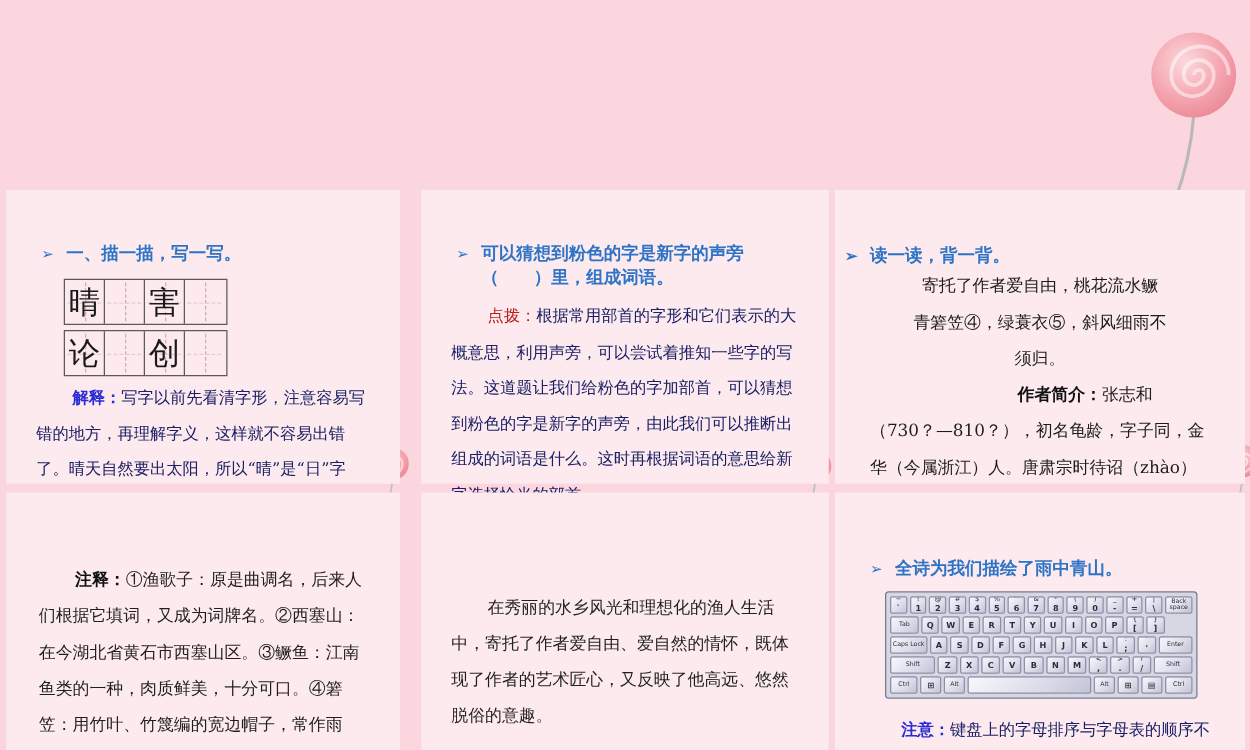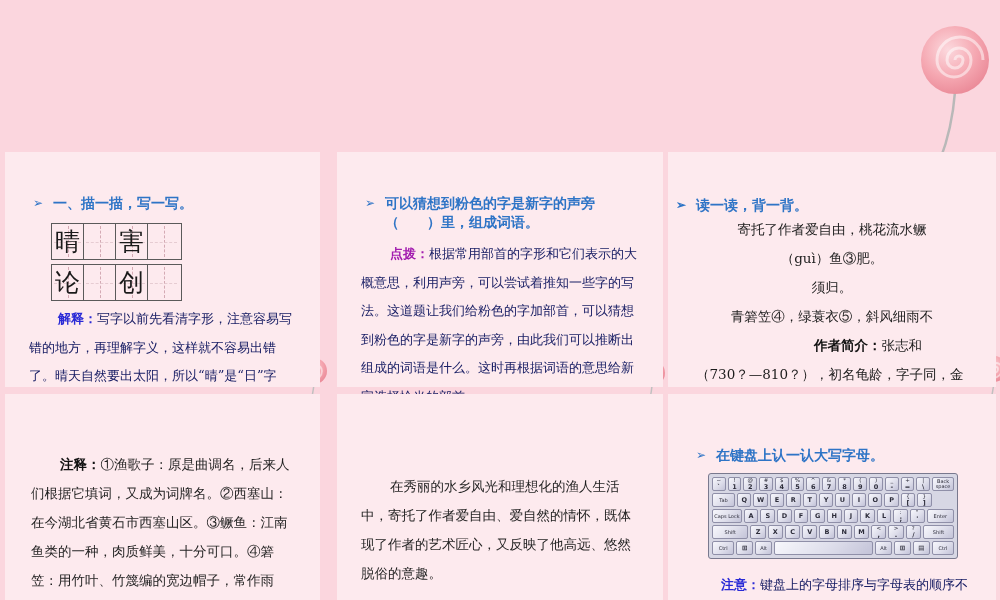--- a/index.html
+++ b/index.html
@@ -15,21 +15,21 @@
 
   .hdr{position:relative;color:#2e74c6;font-weight:bold;font-size:14px;line-height:19px;
        padding-left:24px;margin:0;}
   .arr{position:absolute;left:4px;top:0;font-size:12px;color:#2e74c6;font-weight:bold;}
 
   .body-txt{font-family:"DejaVu Serif","Liberation Serif",serif;font-size:13px;line-height:28.5px;
             color:#1b2066;margin:0;}
   .black{color:#1f1f1f;font-size:13.5px;line-height:29px;}
   .ind2{text-indent:29px;}
   .lbl-blue{color:#2a2ad6;font-weight:bold;}
-  .lbl-red{color:#a21caf;font-weight:bold;}
+  .lbl-red{color:#b91c1c;font-weight:normal;}
   .lbl-black{color:#111;font-weight:bold;}
   .red-chars{color:#e23b3b;font-weight:bold;}
 
   
   .p1-inner{padding:42px 22px 0 24px;}
   .wgrid{margin:10px 0 4px 22px;}
   .wg-row{display:flex;border:1px solid #5a5a5a;width:129px;margin-bottom:4px;background:#fdeaee;}
   .wg-cell{width:31px;height:35px;border-right:1px solid #5a5a5a;position:relative;
            display:flex;align-items:center;justify-content:center;
            font-family:"DejaVu Serif","Liberation Serif",serif;font-size:25px;color:#1a1a1a;}
@@ -155,44 +155,43 @@
       <p class="ans-line" style="margin-left:86px;">铁（钉）　（访）问　（财）产　风</p>
       <p class="ans-line" style="margin-left:6px;">（筝）</p>
     </div>
   </div>
 
   <div class="panel p3">
     <div class="p3-inner">
       <p class="hdr" style="margin-left:-24px;"><span class="arr">➢</span><span>读一读，背一背。</span></p>
       <div>
           <div class="poem-line">寄托了作者爱自由，桃花流水鳜</div>
-          <div class="poem-line">（guì）鱼③肥。</div>
+          <div class="poem-line">青箬笠④，绿蓑衣⑤，斜风细雨不</div>
           <div class="poem-line">须归。</div>
-          <div class="poem-line">青箬笠④，绿蓑衣⑤，斜风细雨不</div>
         </div>
       <p class="poem-bio"><span class="lbl-black">作者简介：</span><span>张志和（730？—810？），初名龟龄，字子同，金华（今属浙江）人。唐肃宗时待诏（zhào）翰（hàn）林，授左金吾卫录事参军，后因事</span></p>
     </div>
   </div>
 
   <div class="panel p4">
     <div class="p4-inner">
       <p class="body-txt black ind2"><span class="lbl-black">注释：</span><span>①渔歌子：原是曲调名，后来人们根据它填词，又成为词牌名。②西塞山：在今湖北省黄石市西塞山区。③鳜鱼：江南鱼类的一种，肉质鲜美，十分可口。④箬笠：用竹叶、竹篾编的宽边帽子，常作雨具，又称斗笠。箬是一种竹子。⑤蓑衣：用草或棕毛制成的、披在身上的防雨用具。</span></p>
 
     </div>
   </div>
 
   <div class="panel p5">
     <div class="p5-inner">
       <p class="body-txt black ind2">在秀丽的水乡风光和理想化的渔人生活中，寄托了作者爱自由、爱自然的情怀，既体现了作者的艺术匠心，又反映了他高远、悠然脱俗的意趣。</p>
     </div>
   </div>
 
   <div class="panel p6">
     <div class="p6-inner">
-      <p class="hdr"><span class="arr">➢</span><span>在键盘上认一认大写字母。</span></p>
+      <p class="hdr"><span class="arr">➢</span><span>全诗为我们描绘了雨中青山。</span></p>
       <div class="kb">
           <div class="kb-row">
             <div class="kb-key" style="flex: 1 1 0px;">
               <span class="sym">~</span>
               <span>`</span>
             </div>
             <div class="kb-key" style="flex: 1 1 0px;">
               <span class="sym">!</span>
               <span>1</span>
             </div>

